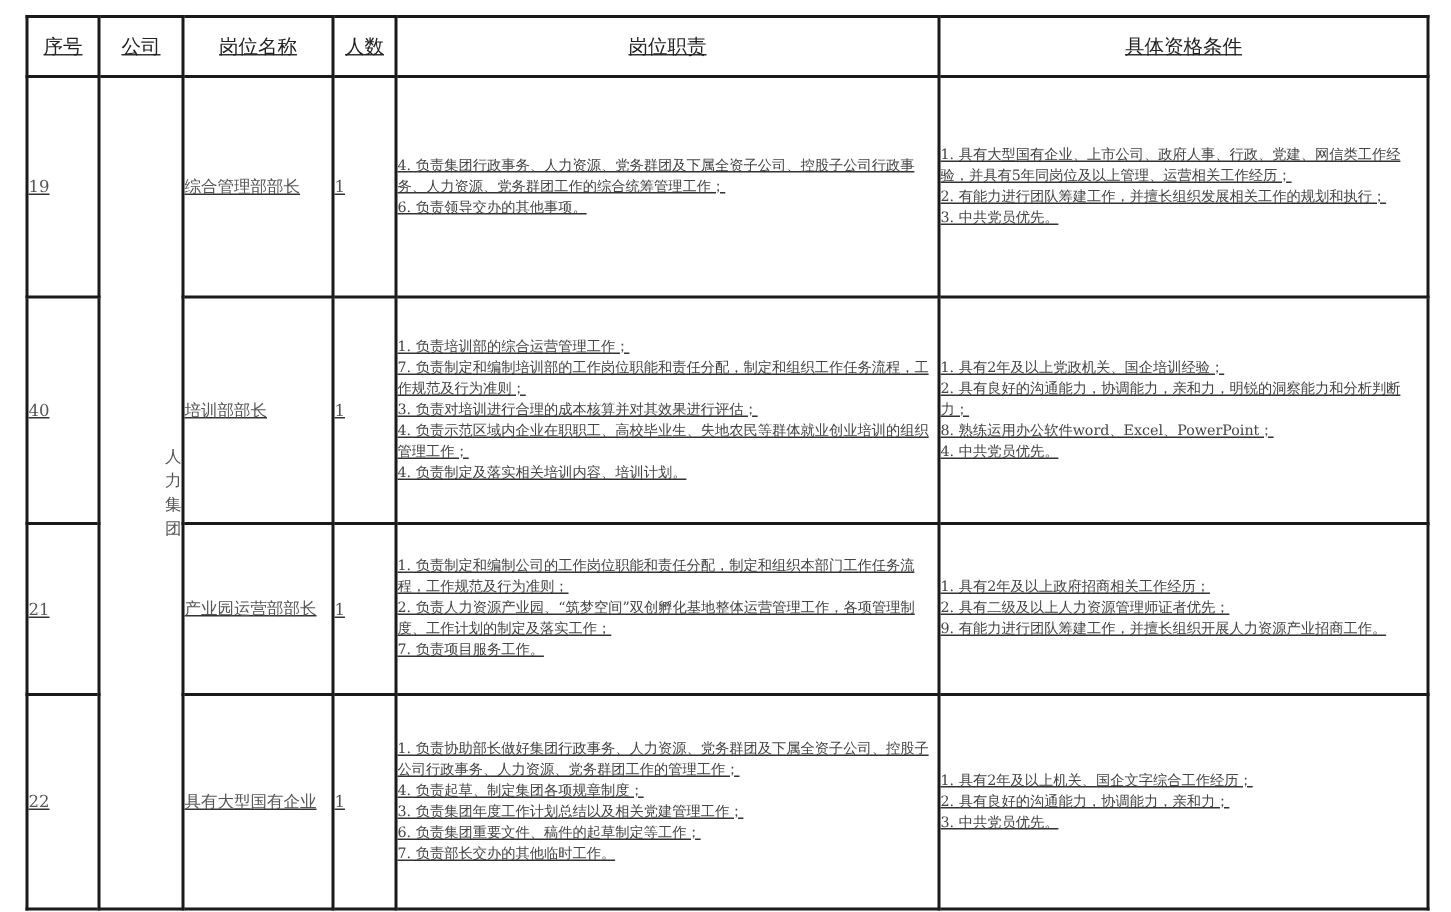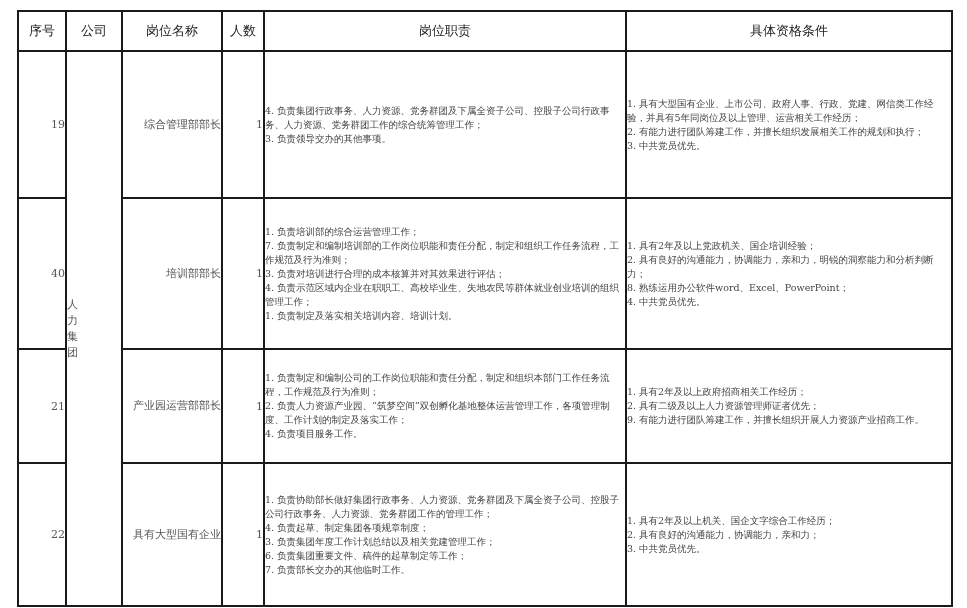--- a/index.html
+++ b/index.html
@@ -1,27 +1,27 @@
 <!DOCTYPE html>
 <html><head>
 <meta charset="utf-8">
 <style>
   html, body { margin:0; padding:0; background:#ffffff; }
   body { width:967px; height:608px; position:relative; overflow:hidden;
          font-family: "DejaVu Serif", "Liberation Serif", serif; color:#333; }
   table.jobs { position:absolute; left:17px; top:10px; border-collapse:collapse;
-               width:934px; table-layout:fixed; }
+               width:934px; table-layout:fixed;text-decoration:underline; }
   table.jobs th, table.jobs td { border:2px solid #1a1a1a; padding:0; }
   table.jobs th { height:38px; font-family:"DejaVu Sans","Liberation Sans",sans-serif;
                   font-weight:normal; font-size:13px; color:#222; text-align:center; }
-  td.c { text-align:right; vertical-align:middle; font-size:11px; color:#555; }
+  td.c { text-align:left; vertical-align:middle; font-size:11px; color:#555; }
   td.t { vertical-align:middle; font-size:9.5px; line-height:14px; color:#444;
          padding:0 4px 0 4px; text-align:left; }
   td.t .line { display:block; }
-  td.company { text-align:left; vertical-align:middle; font-size:11px; color:#555; }
+  td.company { text-align:right; vertical-align:middle; font-size:11px; color:#555; }
   td.company .vert { display:inline-block; width:12px; line-height:16px; word-break:break-all; }
   .title-cell { line-height:16px; padding:0 14px; }
 </style>
 </head>
 <body>
 
 <table class="jobs">
   <colgroup>
     <col style="width:48px">
       <col style="width:56px">
@@ -44,56 +44,56 @@
 
     <tr style="height:147px">
       <td class="c">19</td>
       <td class="company" rowspan="4">
         <span class="vert">人力集团</span>
       </td>
       <td class="c title-cell">综合管理部部长</td>
       <td class="c">1</td>
       <td class="t">
         <span class="line">4. 负责集团行政事务、人力资源、党务群团及下属全资子公司、控股子公司行政事务、人力资源、党务群团工作的综合统筹管理工作；</span>
-        <span class="line">3. 负责领导交办的其他事项。</span>
+        <span class="line">6. 负责领导交办的其他事项。</span>
       </td>
       <td class="t">
         <span class="line">1. 具有大型国有企业、上市公司、政府人事、行政、党建、网信类工作经验，并具有5年同岗位及以上管理、运营相关工作经历；</span>
         <span class="line">2. 有能力进行团队筹建工作，并擅长组织发展相关工作的规划和执行；</span>
         <span class="line">3. 中共党员优先。</span>
       </td>
     </tr>
 
     <tr style="height:151px">
       <td class="c">40</td>
       <td class="c title-cell">培训部部长</td>
       <td class="c">1</td>
       <td class="t">
         <span class="line">1. 负责培训部的综合运营管理工作；</span>
         <span class="line">7. 负责制定和编制培训部的工作岗位职能和责任分配，制定和组织工作任务流程，工作规范及行为准则；</span>
         <span class="line">3. 负责对培训进行合理的成本核算并对其效果进行评估；</span>
         <span class="line">4. 负责示范区域内企业在职职工、高校毕业生、失地农民等群体就业创业培训的组织管理工作；</span>
-        <span class="line">1. 负责制定及落实相关培训内容、培训计划。</span>
+        <span class="line">4. 负责制定及落实相关培训内容、培训计划。</span>
       </td>
       <td class="t">
         <span class="line">1. 具有2年及以上党政机关、国企培训经验；</span>
         <span class="line">2. 具有良好的沟通能力，协调能力，亲和力，明锐的洞察能力和分析判断力；</span>
         <span class="line">8. 熟练运用办公软件word、Excel、PowerPoint；</span>
         <span class="line">4. 中共党员优先。</span>
       </td>
     </tr>
 
     <tr style="height:114px">
       <td class="c">21</td>
       <td class="c title-cell">产业园运营部部长</td>
       <td class="c">1</td>
       <td class="t">
         <span class="line">1. 负责制定和编制公司的工作岗位职能和责任分配，制定和组织本部门工作任务流程，工作规范及行为准则；</span>
         <span class="line">2. 负责人力资源产业园、“筑梦空间”双创孵化基地整体运营管理工作，各项管理制度、工作计划的制定及落实工作；</span>
-        <span class="line">4. 负责项目服务工作。</span>
+        <span class="line">7. 负责项目服务工作。</span>
       </td>
       <td class="t">
         <span class="line">1. 具有2年及以上政府招商相关工作经历；</span>
         <span class="line">2. 具有二级及以上人力资源管理师证者优先；</span>
         <span class="line">9. 有能力进行团队筹建工作，并擅长组织开展人力资源产业招商工作。</span>
       </td>
     </tr>
 
     <tr style="height:143px">
       <td class="c">22</td>

